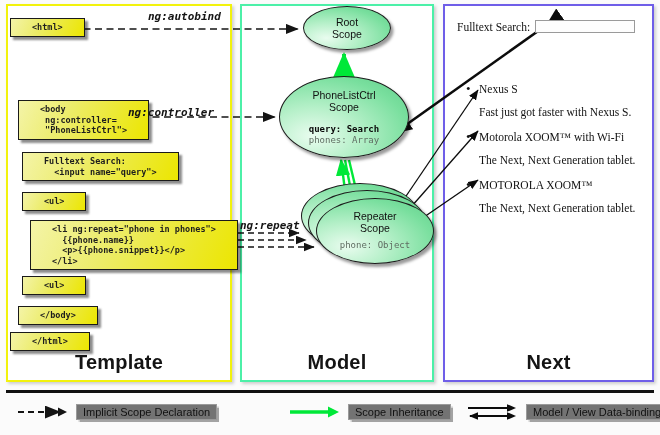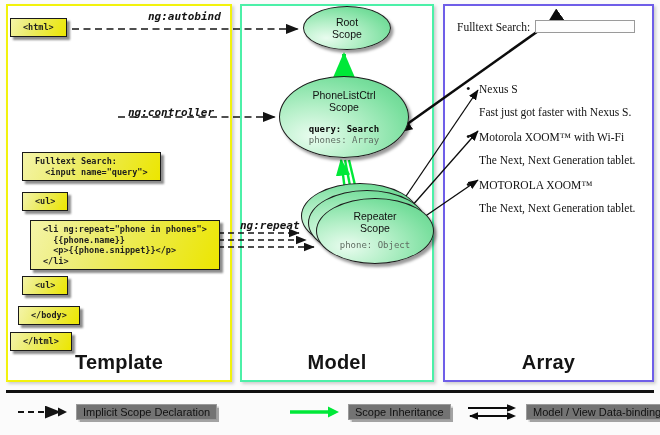--- a/index.html
+++ b/index.html
@@ -23,21 +23,21 @@
       font-size:20px;font-weight:bold;color:#141414;letter-spacing:.2px;}
 
   
   .ybox{
     position:absolute;box-sizing:border-box;
     border:1.5px solid #1a1a1a;
     background:linear-gradient(115deg,#f4f4a8 0%,#ecec6a 38%,#ece600 100%);
     box-shadow:2.5px 2.5px 2px rgba(0,0,0,.45);
     font-family:"DejaVu Sans Mono","Liberation Mono",monospace;
     font-size:8.5px;line-height:10.5px;color:#1d1d1d;
-    padding:3px 12px;white-space:pre;font-weight:bold;
+    padding:3px 21px;white-space:pre;font-weight:bold;
   }
   .b-html{left:10px;top:18px;}
   .b-body{left:18px;top:100px;}
   .b-search{left:22px;top:152px;}
   .b-ul1{left:22px;top:192px;}
   .b-li{left:30px;top:220px;}
   .b-ul2{left:22px;top:276px;}
   .b-bodyend{left:18px;top:306px;}
   .b-htmlend{left:10px;top:332px;}
 
@@ -104,21 +104,21 @@
 
 <div id="canvas">
 
   <div class="panel panel-tmpl">
     <div class="panel-title">Template</div>
   </div>
   <div class="panel panel-model">
     <div class="panel-title">Model</div>
   </div>
   <div class="panel panel-view">
-    <div class="panel-title">Array</div>
+    <div class="panel-title">Next</div>
   </div>
 
   <svg class="layer" viewBox="0 0 660 435">
     <defs>
       <marker id="ah-dash" markerWidth="9" markerHeight="9" refX="7.5" refY="3.2" orient="auto">
         <path d="M0,0 L8,3.2 L0,6.4 z" fill="#141414"></path>
       </marker>
       <marker id="ah-green" markerWidth="8" markerHeight="8" refX="6.5" refY="3" orient="auto">
         <path d="M0,0 L7,3 L0,6 z" fill="#00e838"></path>
       </marker>
@@ -159,20 +159,23 @@
     </g>
 
     <g>
       <line x1="400" y1="205" x2="478" y2="90" stroke="#0c0c0c" stroke-width="1.3" marker-end="url(#ah-thin)"></line>
       <line x1="404" y1="215" x2="478" y2="131" stroke="#0c0c0c" stroke-width="1.3" marker-end="url(#ah-thin)"></line>
       <line x1="408" y1="228" x2="478" y2="180" stroke="#0c0c0c" stroke-width="1.3" marker-end="url(#ah-thin)"></line>
     </g>
   </svg>
 
   <div class="ybox b-html">&lt;html&gt;</div>
+  <div class="ybox b-body">&lt;body
+ ng:controller=
+ "PhoneListCtrl"&gt;</div>
   <div class="ybox b-search">Fulltext Search:
   &lt;input name="query"&gt;</div>
   <div class="ybox b-ul1">&lt;ul&gt;</div>
   <div class="ybox b-li">&lt;li ng:repeat="phone in phones"&gt;
   {{phone.name}}
   &lt;p&gt;{{phone.snippet}}&lt;/p&gt;
 &lt;/li&gt;</div>
   <div class="ybox b-ul2">&lt;ul&gt;</div>
   <div class="ybox b-bodyend">&lt;/body&gt;</div>
   <div class="ybox b-htmlend">&lt;/html&gt;</div>

